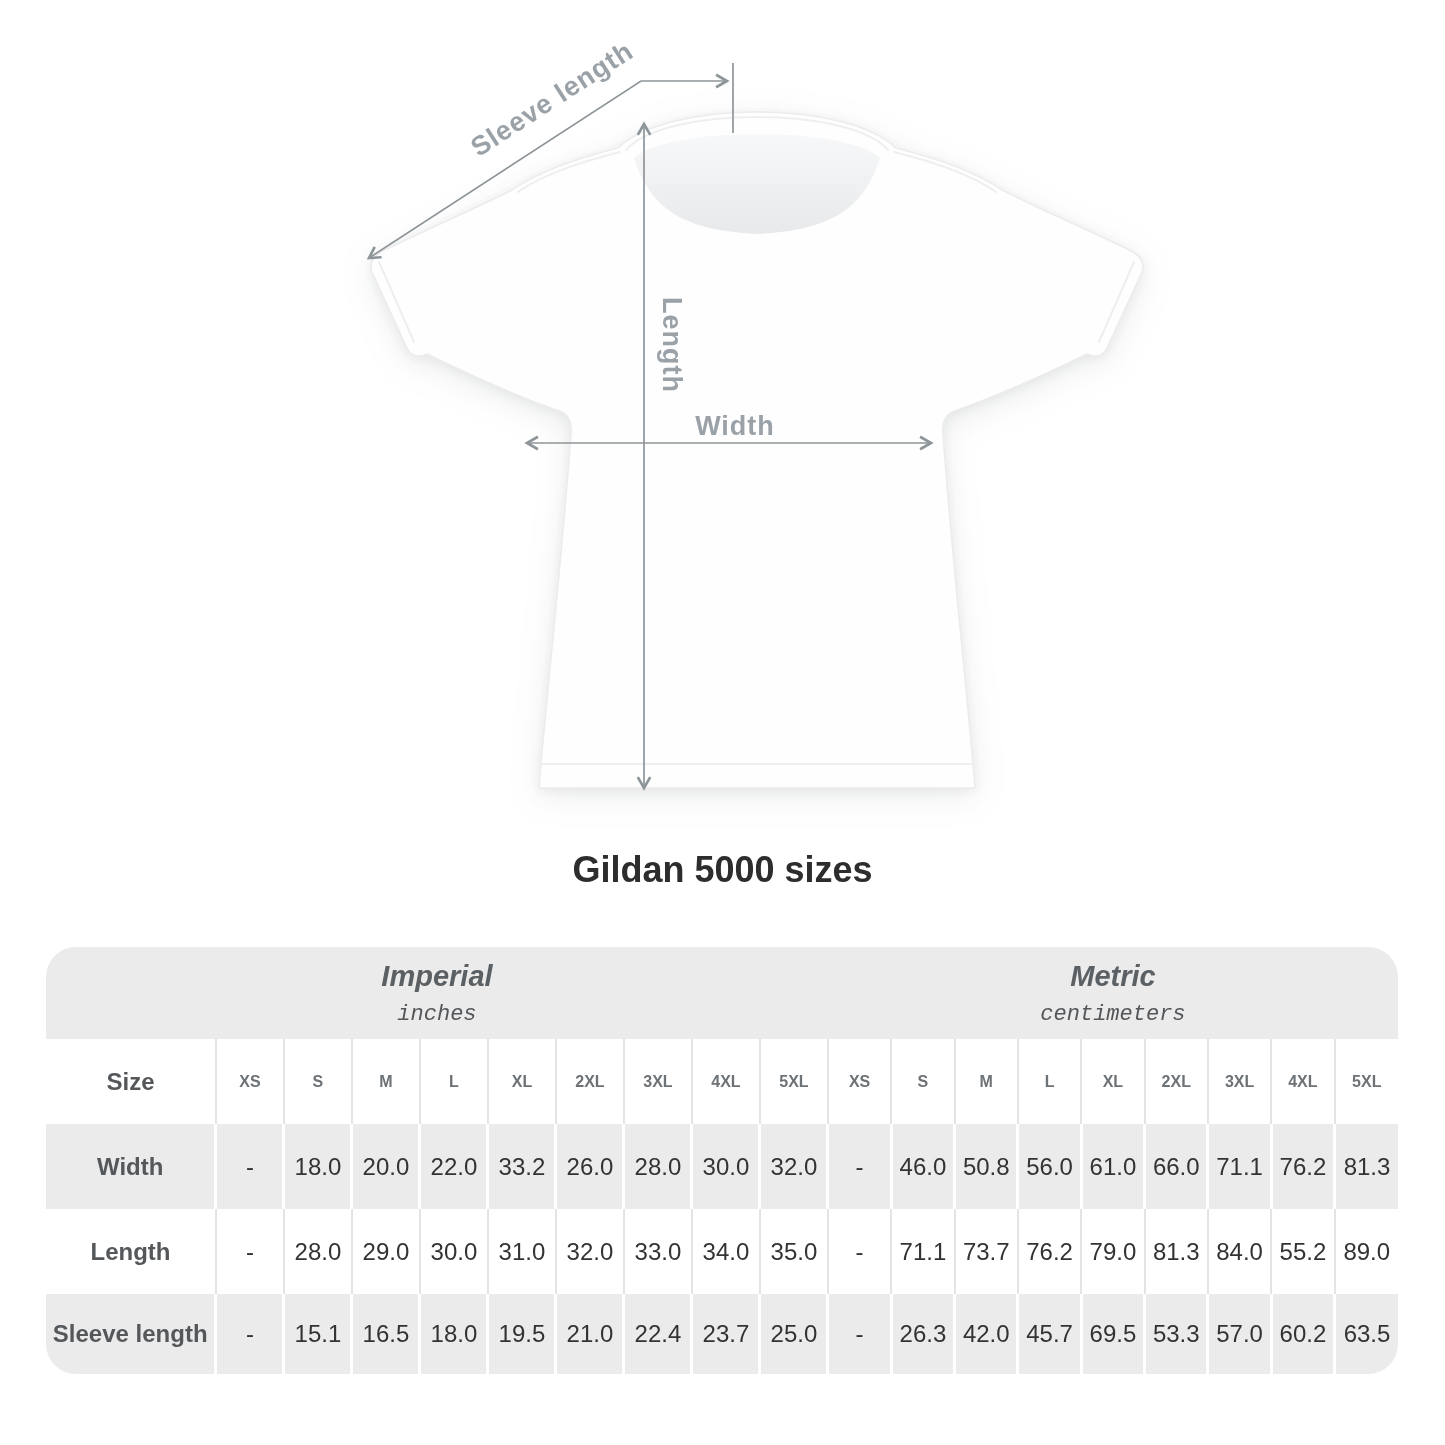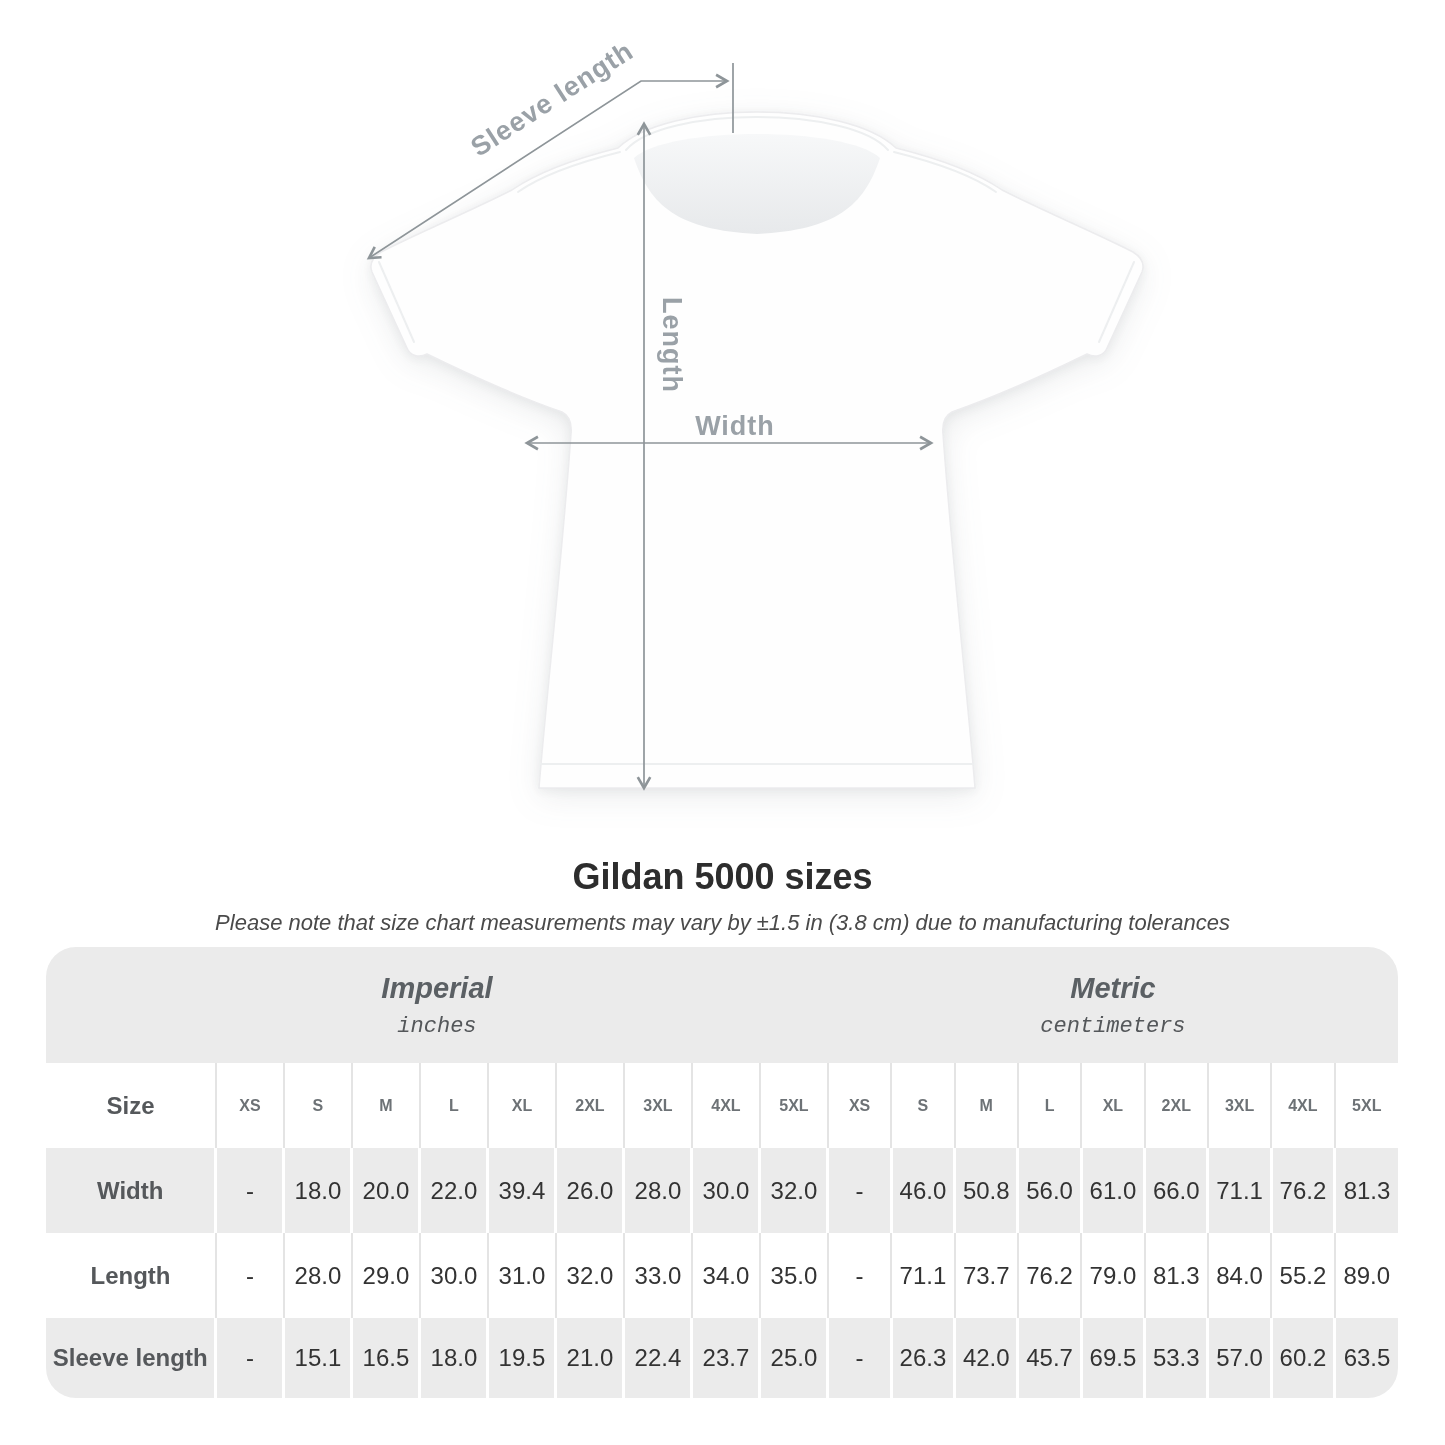--- a/index.html
+++ b/index.html
@@ -9,31 +9,31 @@
   
   .diagram{position:absolute;left:0;top:0;width:1445px;height:835px;}
   .shirt{filter:drop-shadow(0 8px 16px rgba(70,80,90,0.10)) drop-shadow(0 2px 5px rgba(70,80,90,0.07));}
   .arrow{stroke:#8e9599;stroke-width:1.7;fill:none;}
   .seam{stroke:#edeff0;stroke-width:2;fill:none;stroke-linecap:round;}
   .diag-label{font-family:"Liberation Sans","DejaVu Sans",sans-serif;font-weight:bold;
               font-size:27px;fill:#9aa1a7;letter-spacing:1px;}
 
   
   .titleblock{position:absolute;top:848px;left:0;width:1445px;text-align:center;}
-  .page-title{margin:8px;font-size:36px;font-weight:bold;color:#2d2d2d;}
+  .page-title{margin:1px;font-size:36px;font-weight:bold;color:#2d2d2d;}
   .page-subtitle{margin:12px 0 0 0;font-size:22px;font-style:italic;color:#4a4a4a;}
 
   
   .table-wrap{position:absolute;top:947px;left:46px;width:1352px;border-radius:30px;overflow:hidden;}
   table.sizes{width:100%;border-collapse:collapse;table-layout:fixed;}
   col.c-label{width:12.57%;}
   col.c-imp{width:5.03%;}
   col.c-met{width:4.685%;}
   td{text-align:center;vertical-align:middle;padding:0;}
-  tr.group-row td{background:#ebebeb;height:116px;border:none;}
+  tr.group-row td{background:#ebebeb;height:92px;border:none;}
   .group-title{font-size:29px;font-weight:bold;font-style:italic;color:#5b6064;}
   .group-unit{font-size:22px;font-style:italic;color:#54575a;margin-top:9px;font-family:Liberation Mono, monospace;}
   tr.head-row td{background:#ffffff;height:85px;}
   tr.row-gray td{background:#ebebeb;height:85px;}
   tr.row-white td{background:#ffffff;height:85px;}
   tr.row-last td{height:80px;}
   tr.head-row td + td, tr.row-white td + td{border-left:2px solid #e4e4e4;}
   tr.row-gray td + td{border-left:3px solid #ffffff;}
   .rowlabel{font-size:24px;font-weight:bold;color:#55585b;}
   .sizehead{font-size:16px;font-weight:bold;color:#6d7276;}
@@ -97,21 +97,20 @@
     <path class="arrow" d="M 733 63 L 733 133"></path>
   </g>
 
   <text class="diag-label" x="552" y="99" text-anchor="middle" dominant-baseline="central" transform="rotate(-33 552 99)">Sleeve length</text>
   <text class="diag-label" fill="#a8aeb3" x="672" y="345" text-anchor="middle" dominant-baseline="central" transform="rotate(90 672 345)">Length</text>
   <text class="diag-label" x="735" y="426" text-anchor="middle" dominant-baseline="central">Width</text>
 </svg>
 
 <div class="titleblock">
   <h1 class="page-title">Gildan 5000 sizes</h1>
-  <p class="page-subtitle">Please note that size chart measurements may vary by ±1.5 in (3.8 cm) due to manufacturing tolerances</p>
 </div>
 
 <div class="table-wrap">
 <table class="sizes">
   <colgroup>
     <col class="c-label">
     <col class="c-imp">
         <col class="c-imp">
         <col class="c-imp">
         <col class="c-imp">
@@ -164,21 +163,21 @@
     <td class="sizehead">4XL</td>
     <td class="sizehead">5XL</td>
   </tr>
 
   <tr class="row-gray">
     <td class="rowlabel">Width</td>
     <td class="val">-</td>
     <td class="val">18.0</td>
     <td class="val">20.0</td>
     <td class="val">22.0</td>
-    <td class="val">39.4</td>
+    <td class="val">33.2</td>
     <td class="val">26.0</td>
     <td class="val">28.0</td>
     <td class="val">30.0</td>
     <td class="val">32.0</td>
     <td class="val">-</td>
     <td class="val">46.0</td>
     <td class="val">50.8</td>
     <td class="val">56.0</td>
     <td class="val">61.0</td>
     <td class="val">66.0</td>

